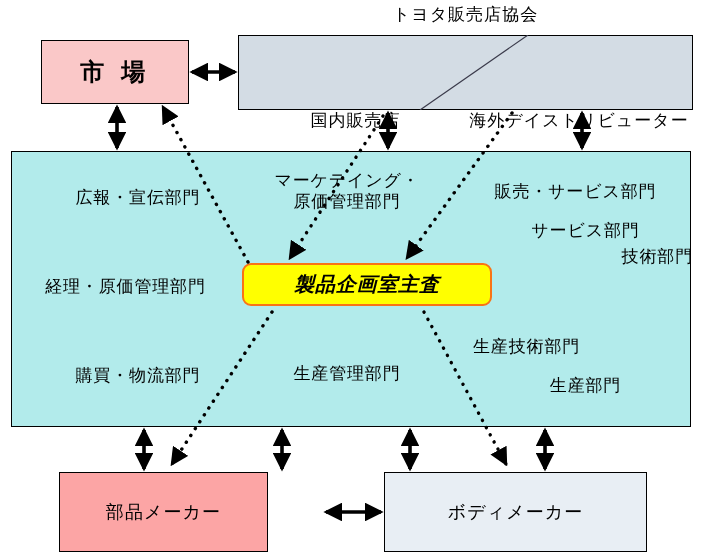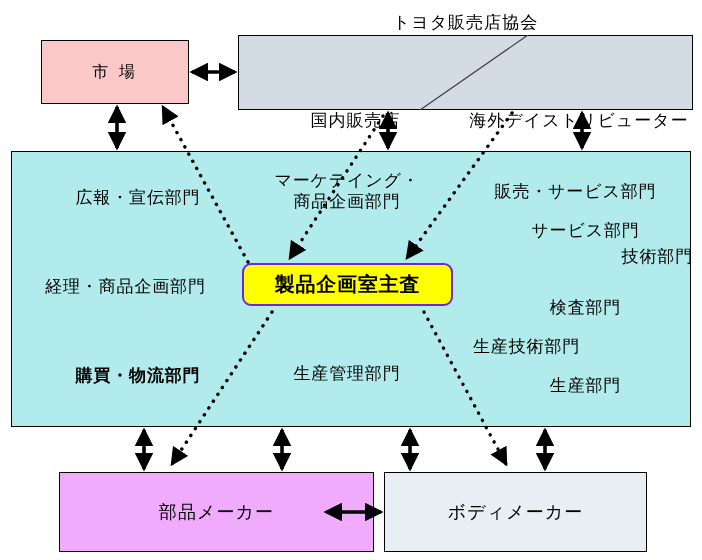--- a/index.html
+++ b/index.html
@@ -32,36 +32,35 @@
     white-space: nowrap;
     letter-spacing: 0.06em;
   }
 
   
   #market-box {
     left: 41px; top: 40px; width: 148px; height: 64px;
     background: #FAC8C8;
   }
   #market-box .jp {
-    font-size: 16px;
-    font-weight: normal;
+    font-size: 24px;
+    font-weight: bold;
     letter-spacing: 0.18em;
   }
 
   
   #dealer-assoc-box {
     left: 238px; top: 35px; width: 455px; height: 75px;
     background: #D3DCE4;
   }
   #assoc-title {
     position: absolute;
     left: 238px; top: 3px; width: 455px;
     text-align: center;
     font-size: 17px;
-    margin-top: 8px;
   }
   .assoc-half {
     position: absolute;
     display: flex;
     align-items: center;
     justify-content: center;
     text-align: center;
     line-height: 1.18;
     margin-top: 48px;
   }
@@ -90,35 +89,36 @@
     position: absolute;
     font-size: 17px;
     color: #000;
     white-space: nowrap;
     letter-spacing: 0.05em;
   }
   .dept.two-line { white-space: normal; text-align: center; line-height: 1.25; }
 
   
   #chief-engineer-box {
-    left: 242px; top: 263px; width: 211px; height: 43px;
+    left: 242px; top: 263px; width: 250px; height: 43px;
     background: #FFFF00;
-    border: 2px solid #6d28d9;
+    border: 2px solid #f97316;
     border-radius: 9px;
+    font-style: italic;
   }
   #chief-engineer-box .jp {
     font-size: 20px;
     font-weight: bold;
     letter-spacing: 0.04em;
   }
 
   
   #parts-maker-box {
-    left: 59px; top: 472px; width: 315px; height: 80px;
-    background: #f0abfc;
+    left: 59px; top: 472px; width: 209px; height: 80px;
+    background: #fca5a5;
   }
   #body-maker-box {
     left: 384px; top: 472px; width: 263px; height: 80px;
     background: #E8EEF4;
   }
   #parts-maker-box .jp, #body-maker-box .jp { font-size: 18px; }
 
   
   #arrow-layer {
     position: absolute;
@@ -143,33 +143,32 @@
   </svg>
   <div id="domestic-dealer-label" class="assoc-half jp">国内販売店</div>
   <div id="overseas-distributor-label" class="assoc-half jp">
     <span>海外</span>
     <span>デイストリビューター</span>
   </div>
 
   <div id="internal-panel" class="box"></div>
 
   <div class="dept" style="left:43px; top:186px; width:190px; text-align:center;">広報・宣伝部門</div>
-  <div class="dept" style="left:18px; top:275px; width:215px; text-align:center;">経理・商品企画部門</div>
-  <div class="dept" style="left:43px; top:364px; width:190px; text-align:center;font-weight:bold;">購買・物流部門</div>
+  <div class="dept" style="left:18px; top:275px; width:215px; text-align:center;">経理・原価管理部門</div>
+  <div class="dept" style="left:43px; top:364px; width:190px; text-align:center;">購買・物流部門</div>
 
   <div class="dept two-line" style="left:247px; top:170px; width:200px;">
     <span>マーケテイング・</span><br>
-    <span>商品企画部門</span>
+    <span>原価管理部門</span>
   </div>
   <div class="dept" style="left:468px; top:180px; width:215px; text-align:center;">販売・サービス部門</div>
 
   <div class="dept" style="left:247px; top:362px; width:200px; text-align:center;">生産管理部門</div>
   <div class="dept" style="left:478px; top:219px; width:215px; text-align:center;">サービス部門</div>
   <div class="dept" style="left:478px; top:245px; width:215px; text-align:right;">技術部門</div>
-  <div class="dept" style="left:478px; top:296px; width:215px; text-align:center;">検査部門</div>
   <div class="dept" style="left:473px; top:335px; width:215px; text-align:left;">生産技術部門</div>
   <div class="dept" style="left:478px; top:374px; width:215px; text-align:center;">生産部門</div>
 
   <div id="chief-engineer-box" class="box">
     <span class="jp">製品企画室主査</span>
   </div>
 
   <div id="parts-maker-box" class="box">
     <span class="jp">部品メーカー</span>
   </div>

